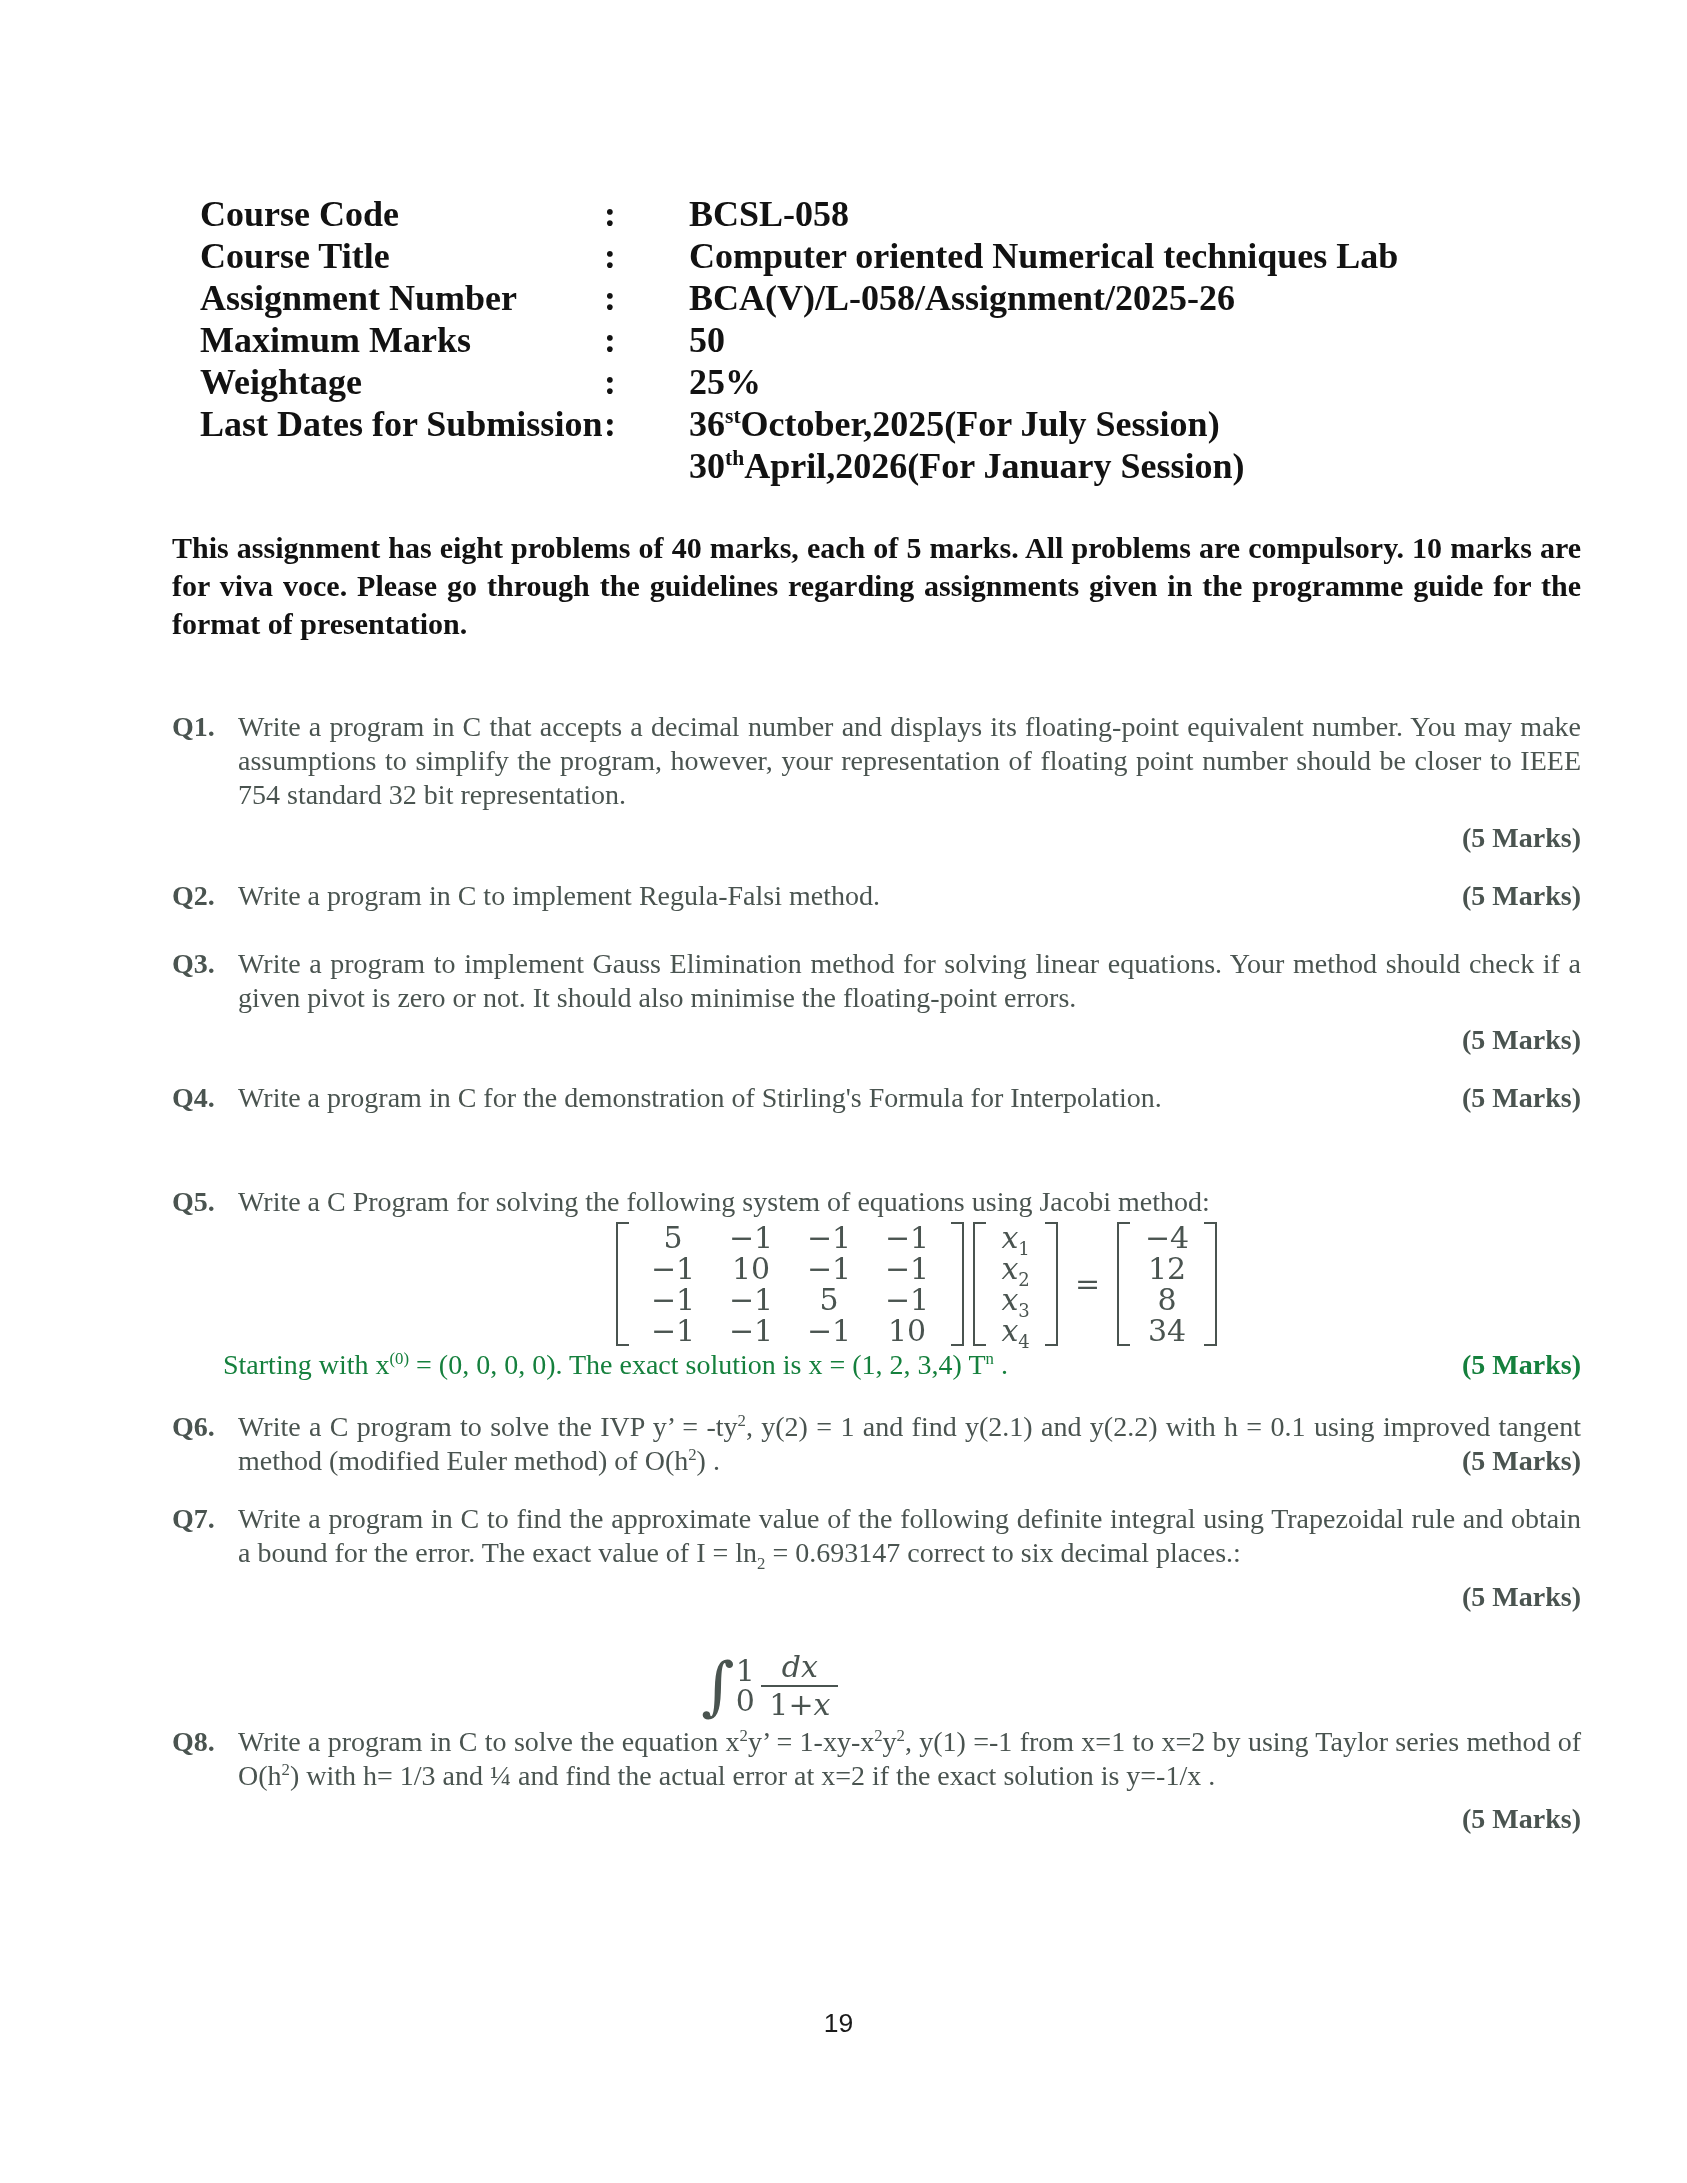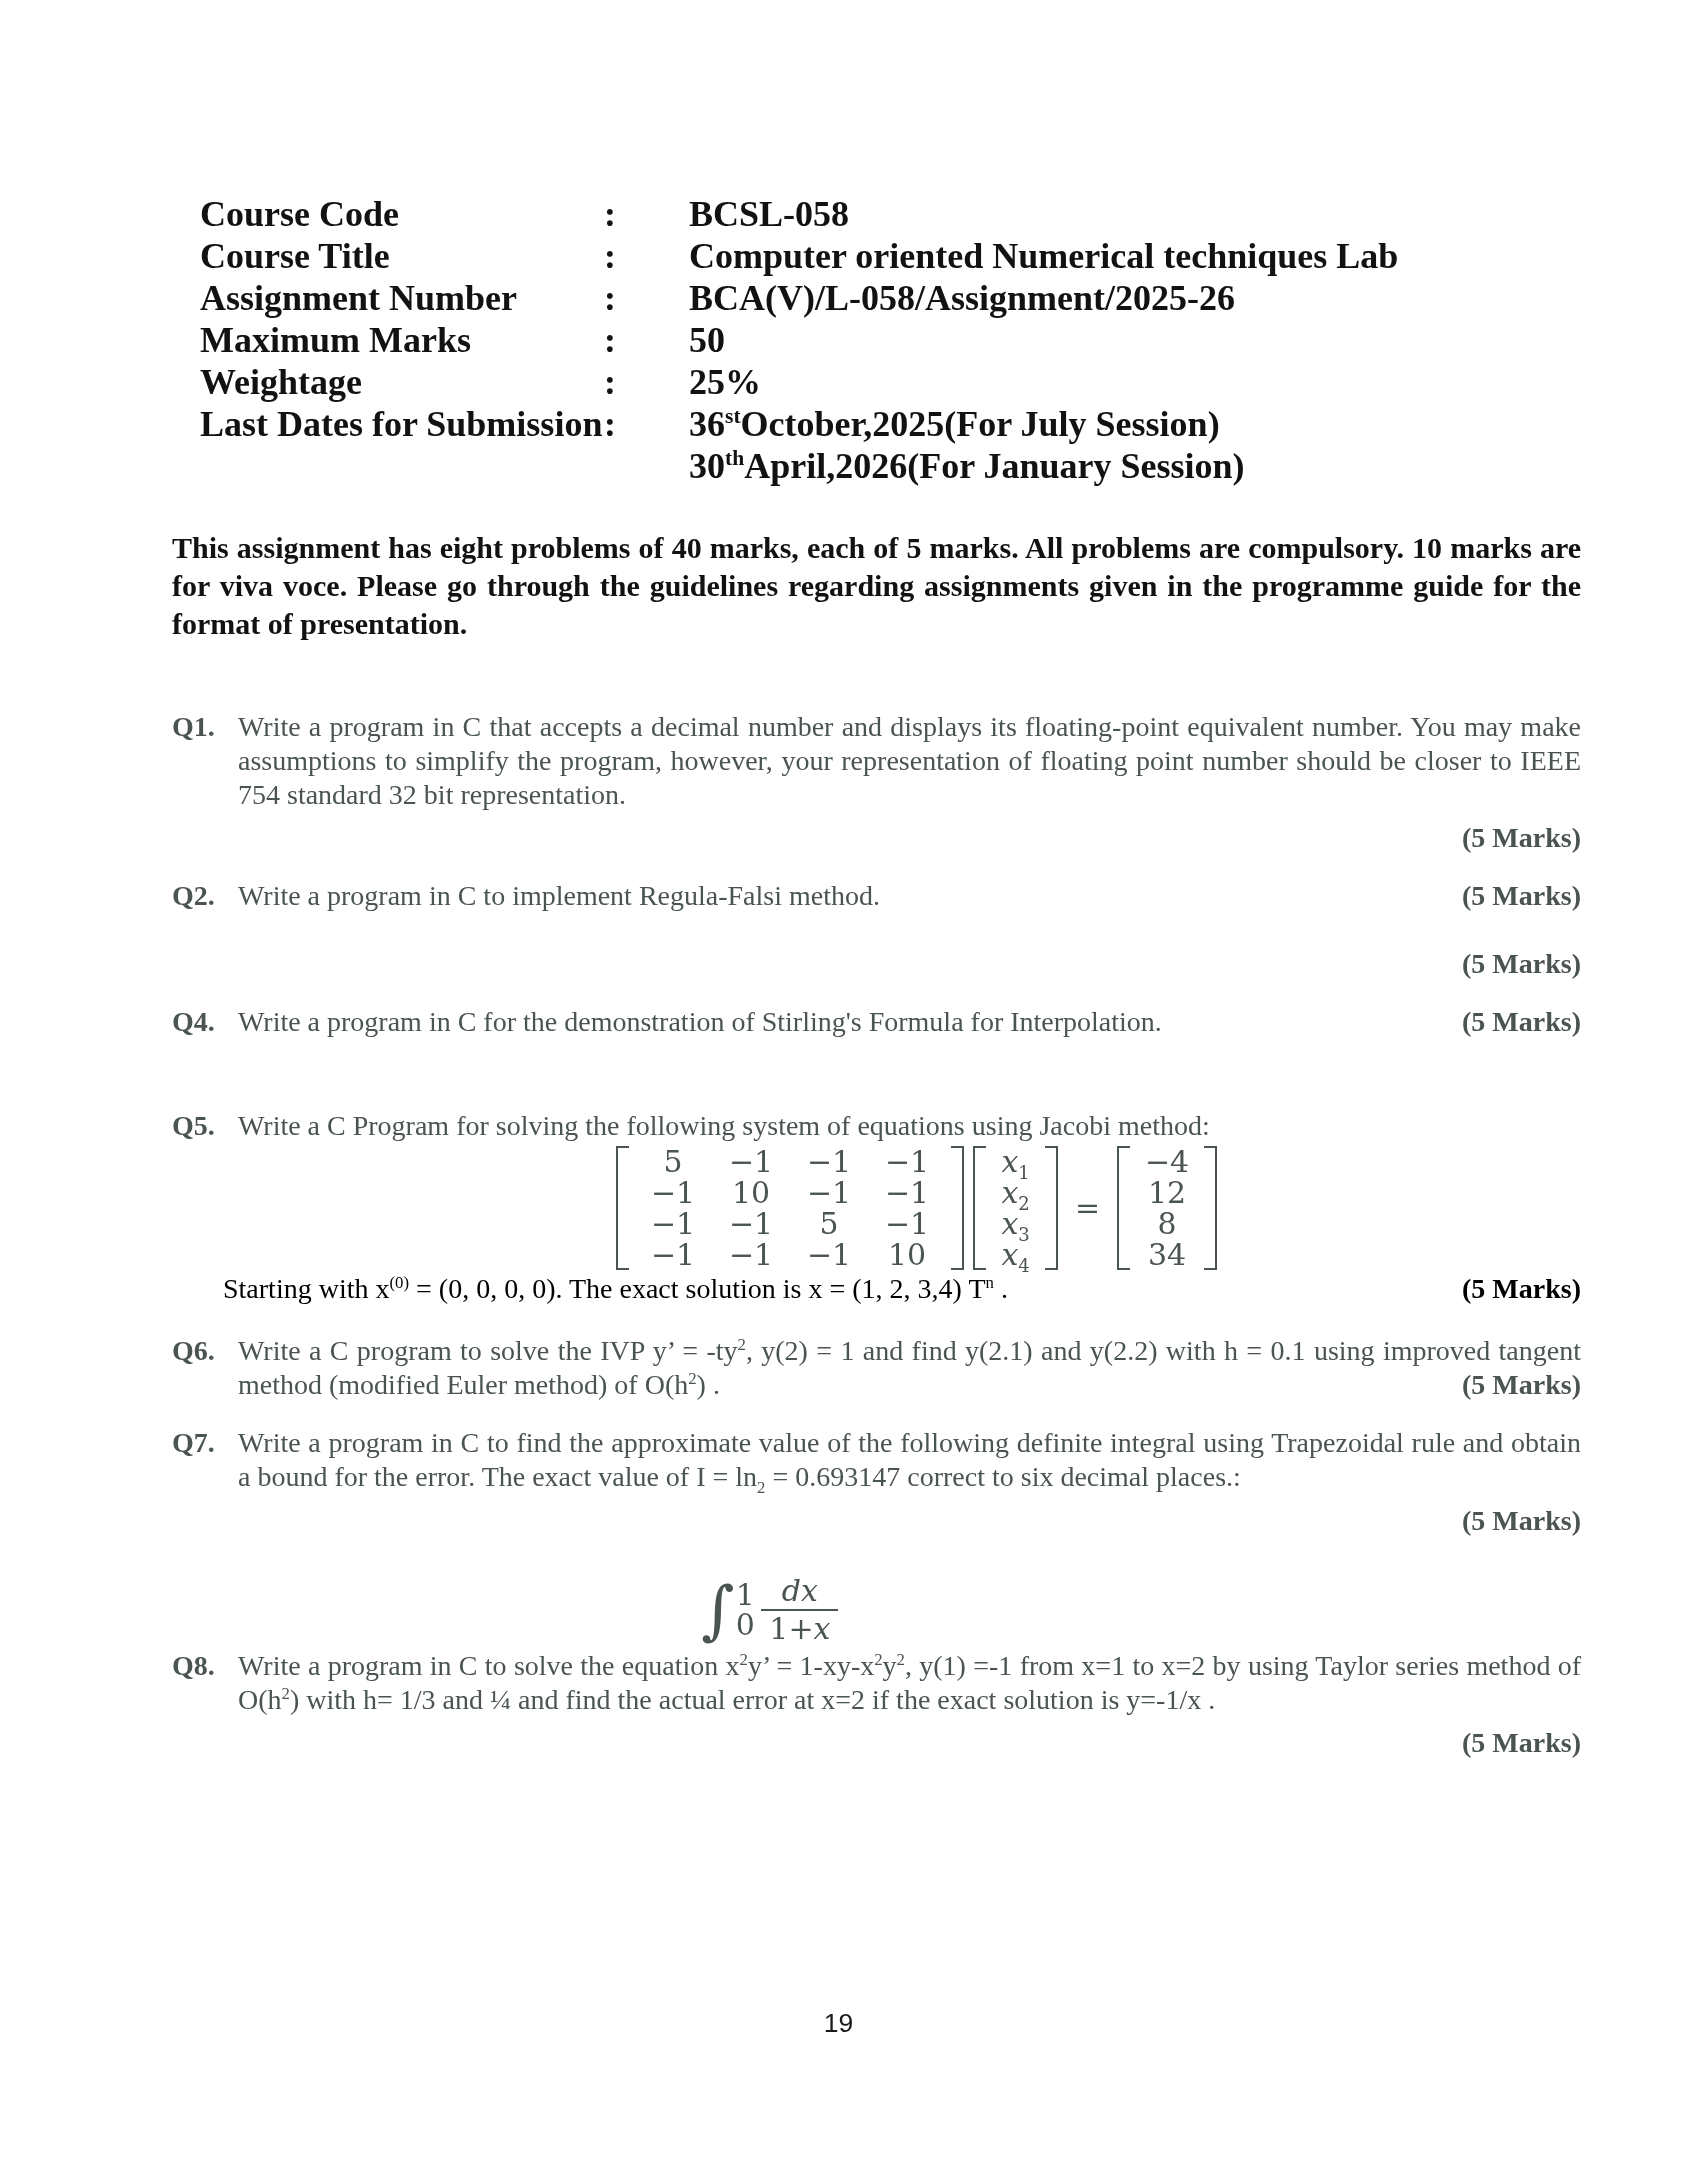--- a/index.html
+++ b/index.html
@@ -44,21 +44,21 @@
       font-family:"DejaVu Serif","Liberation Serif",serif;font-size:30px;line-height:31px;}
   .bk{width:10.6px;border:2.6px solid currentColor;}
   .bk.l{border-right:none;margin-right:5.3px;}
   .bk.r{border-left:none;margin-left:5.3px;}
   .agrid{display:grid;grid-template-columns:repeat(4,78px);align-content:center;text-align:center;}
   .vgrid{display:grid;grid-template-columns:49px;align-content:center;text-align:center;}
   .bgrid{display:grid;grid-template-columns:64px;align-content:center;text-align:center;}
   .mxgap{width:9.3px;}
   .mxeq{display:flex;align-items:center;margin:0 17px;}
 
-  .qfooter{position:relative;margin-top:2.6px;padding-left:51px;color:#000000;
+  .qfooter{position:relative;margin-top:2.6px;padding-left:51px;color:#15803d;
            font-size:28px;line-height:34px;}
 
   
   .integral{display:flex;align-items:center;width:fit-content;margin:36px 0 0 529px;
             color:#4a5450;font-family:"DejaVu Serif","Liberation Serif",serif;}
   .int-sign{font-size:64px;line-height:1;}
   .int-lims{display:flex;flex-direction:column;font-size:30px;line-height:30px;margin:0 6.6px 0 1.3px;}
   .frac{display:flex;flex-direction:column;text-align:center;font-size:30px;line-height:34px;}
   .frac .num{padding:0 8px 1.3px;}
   .frac .den{border-top:2.6px solid currentColor;padding:1.3px 8px 0;}
@@ -121,20 +121,23 @@
     </div>
 
     <div class="qblock q2">
       <div class="qtext">
         <span class="qlabel">Q2.</span><span><span>Write a program in C to implement Regula-Falsi method.</span></span>
       </div>
       <span class="marks-abs">(5 Marks)</span>
     </div>
 
     <div class="qblock q3">
+      <div class="qtext">
+        <span class="qlabel">Q3.</span><span><span>Write a program to implement Gauss Elimination method for solving linear equations. Your method should check if a given pivot is zero or not. It should also minimise the floating-point errors.</span></span>
+      </div>
       <div class="marks">(5 Marks)</div>
     </div>
 
     <div class="qblock q4">
       <div class="qtext">
         <span class="qlabel">Q4.</span><span><span>Write a program in C for the demonstration of Stirling's Formula for Interpolation.</span></span>
       </div>
       <span class="marks-abs">(5 Marks)</span>
     </div>
 

